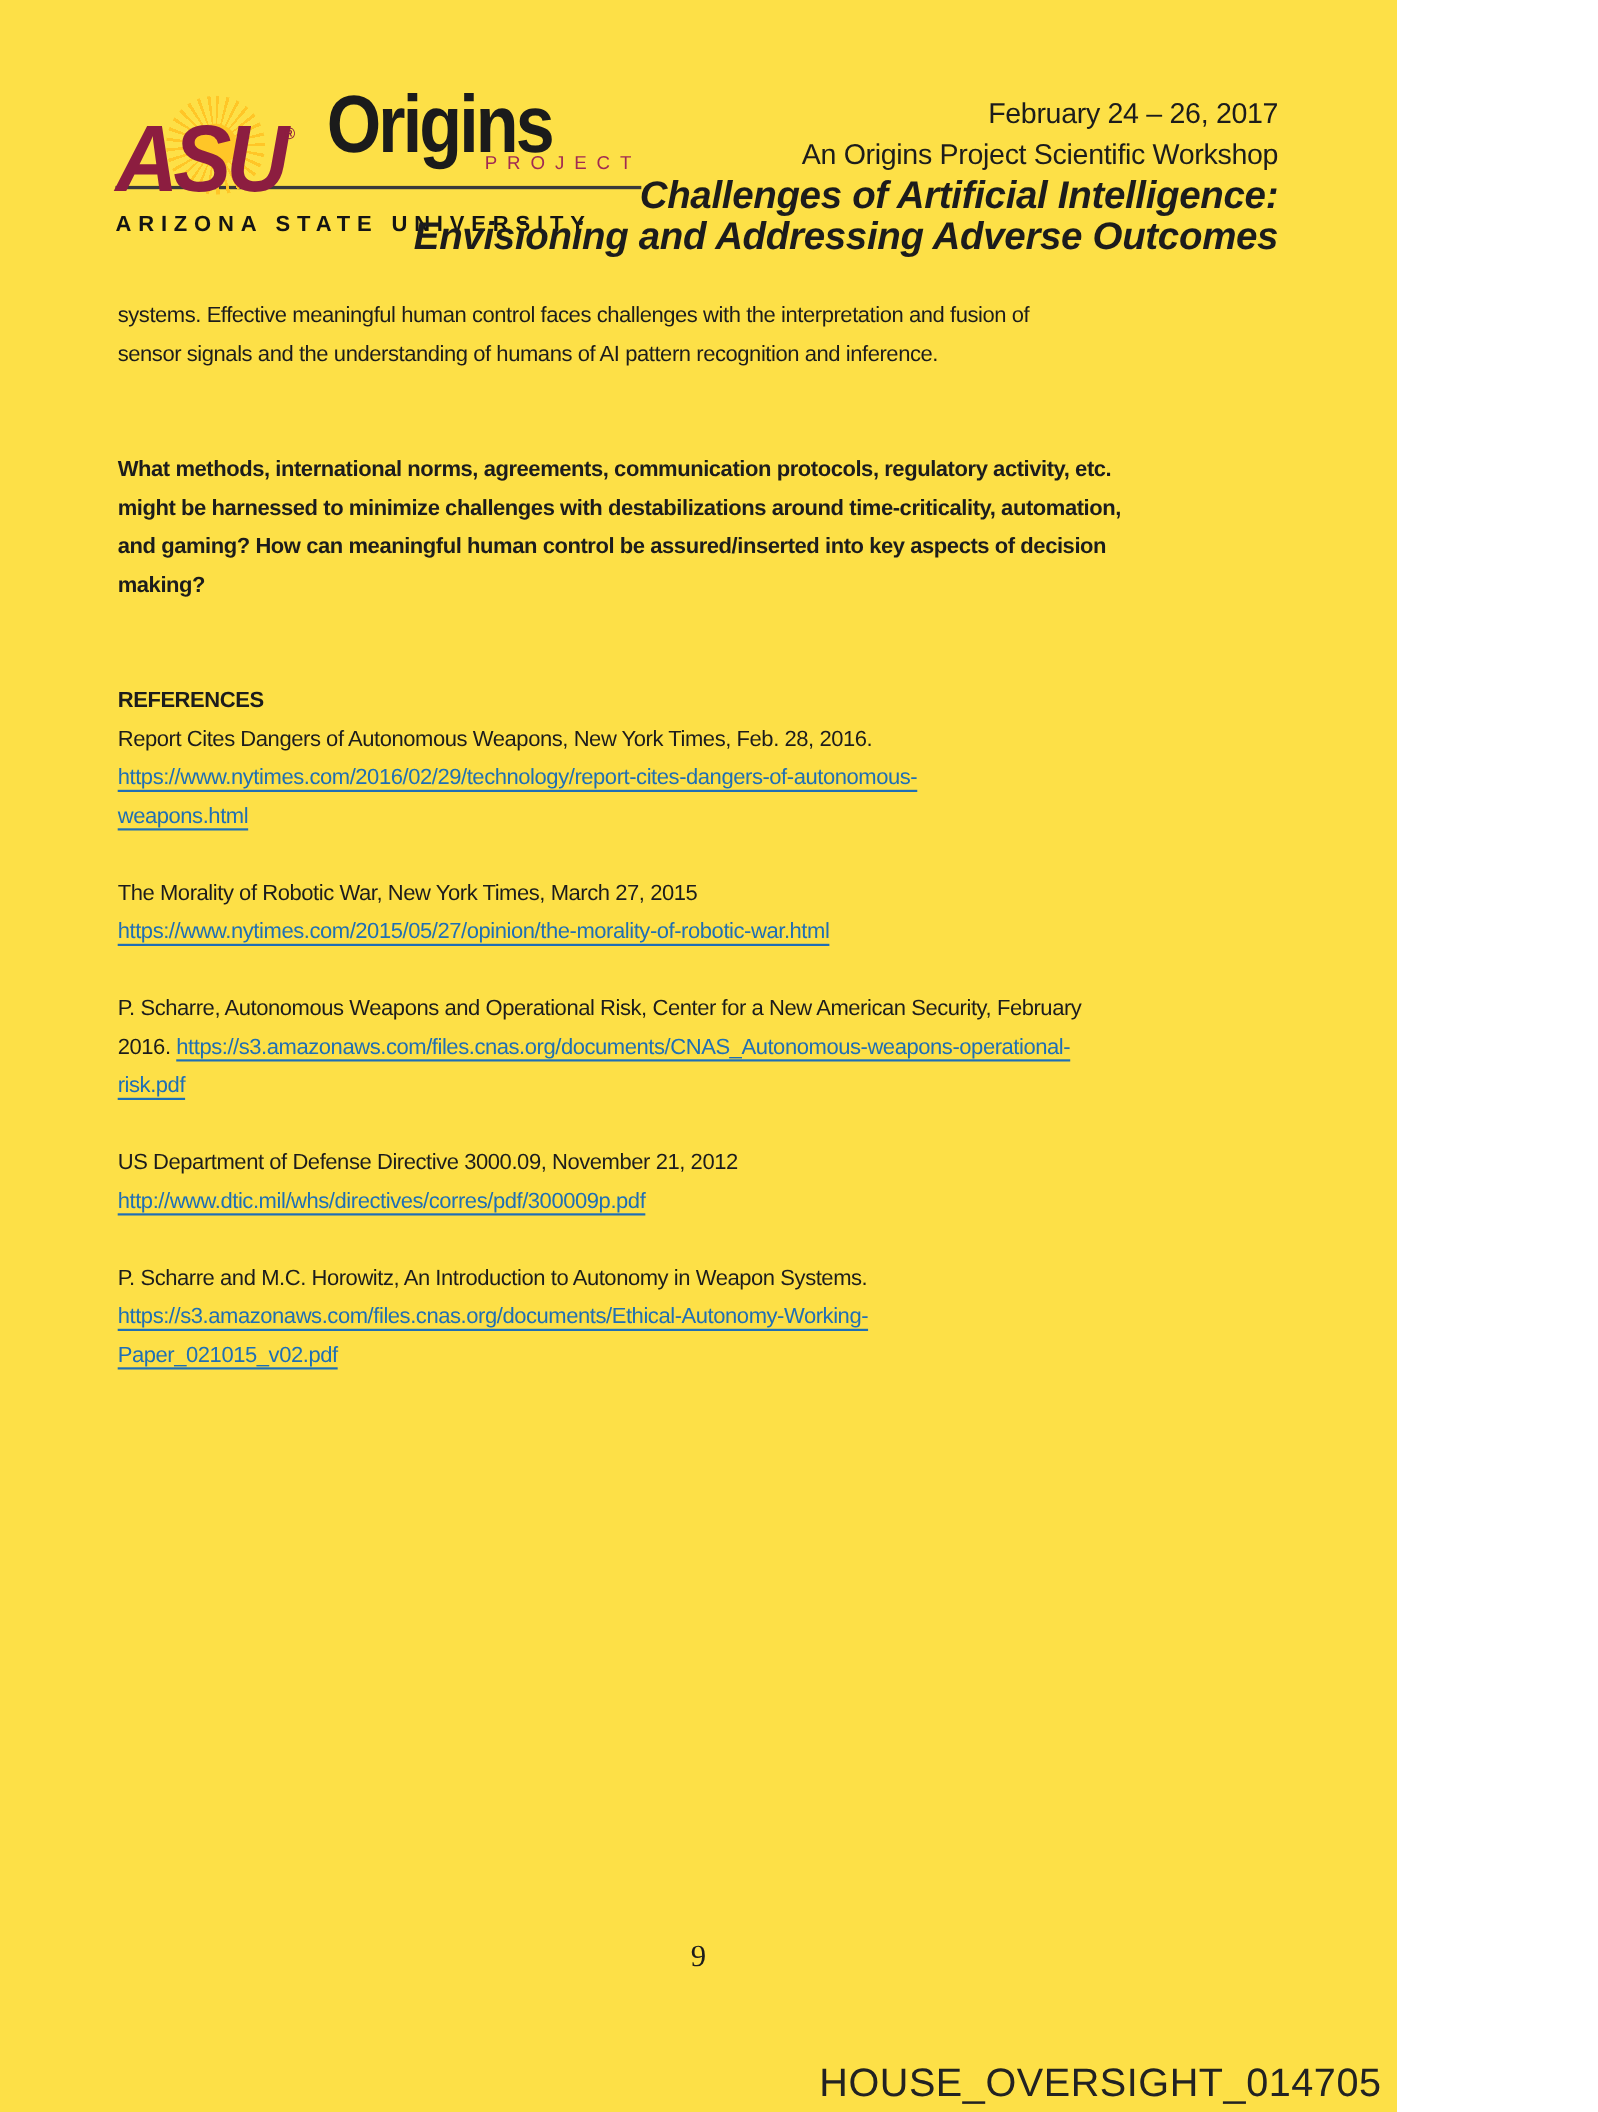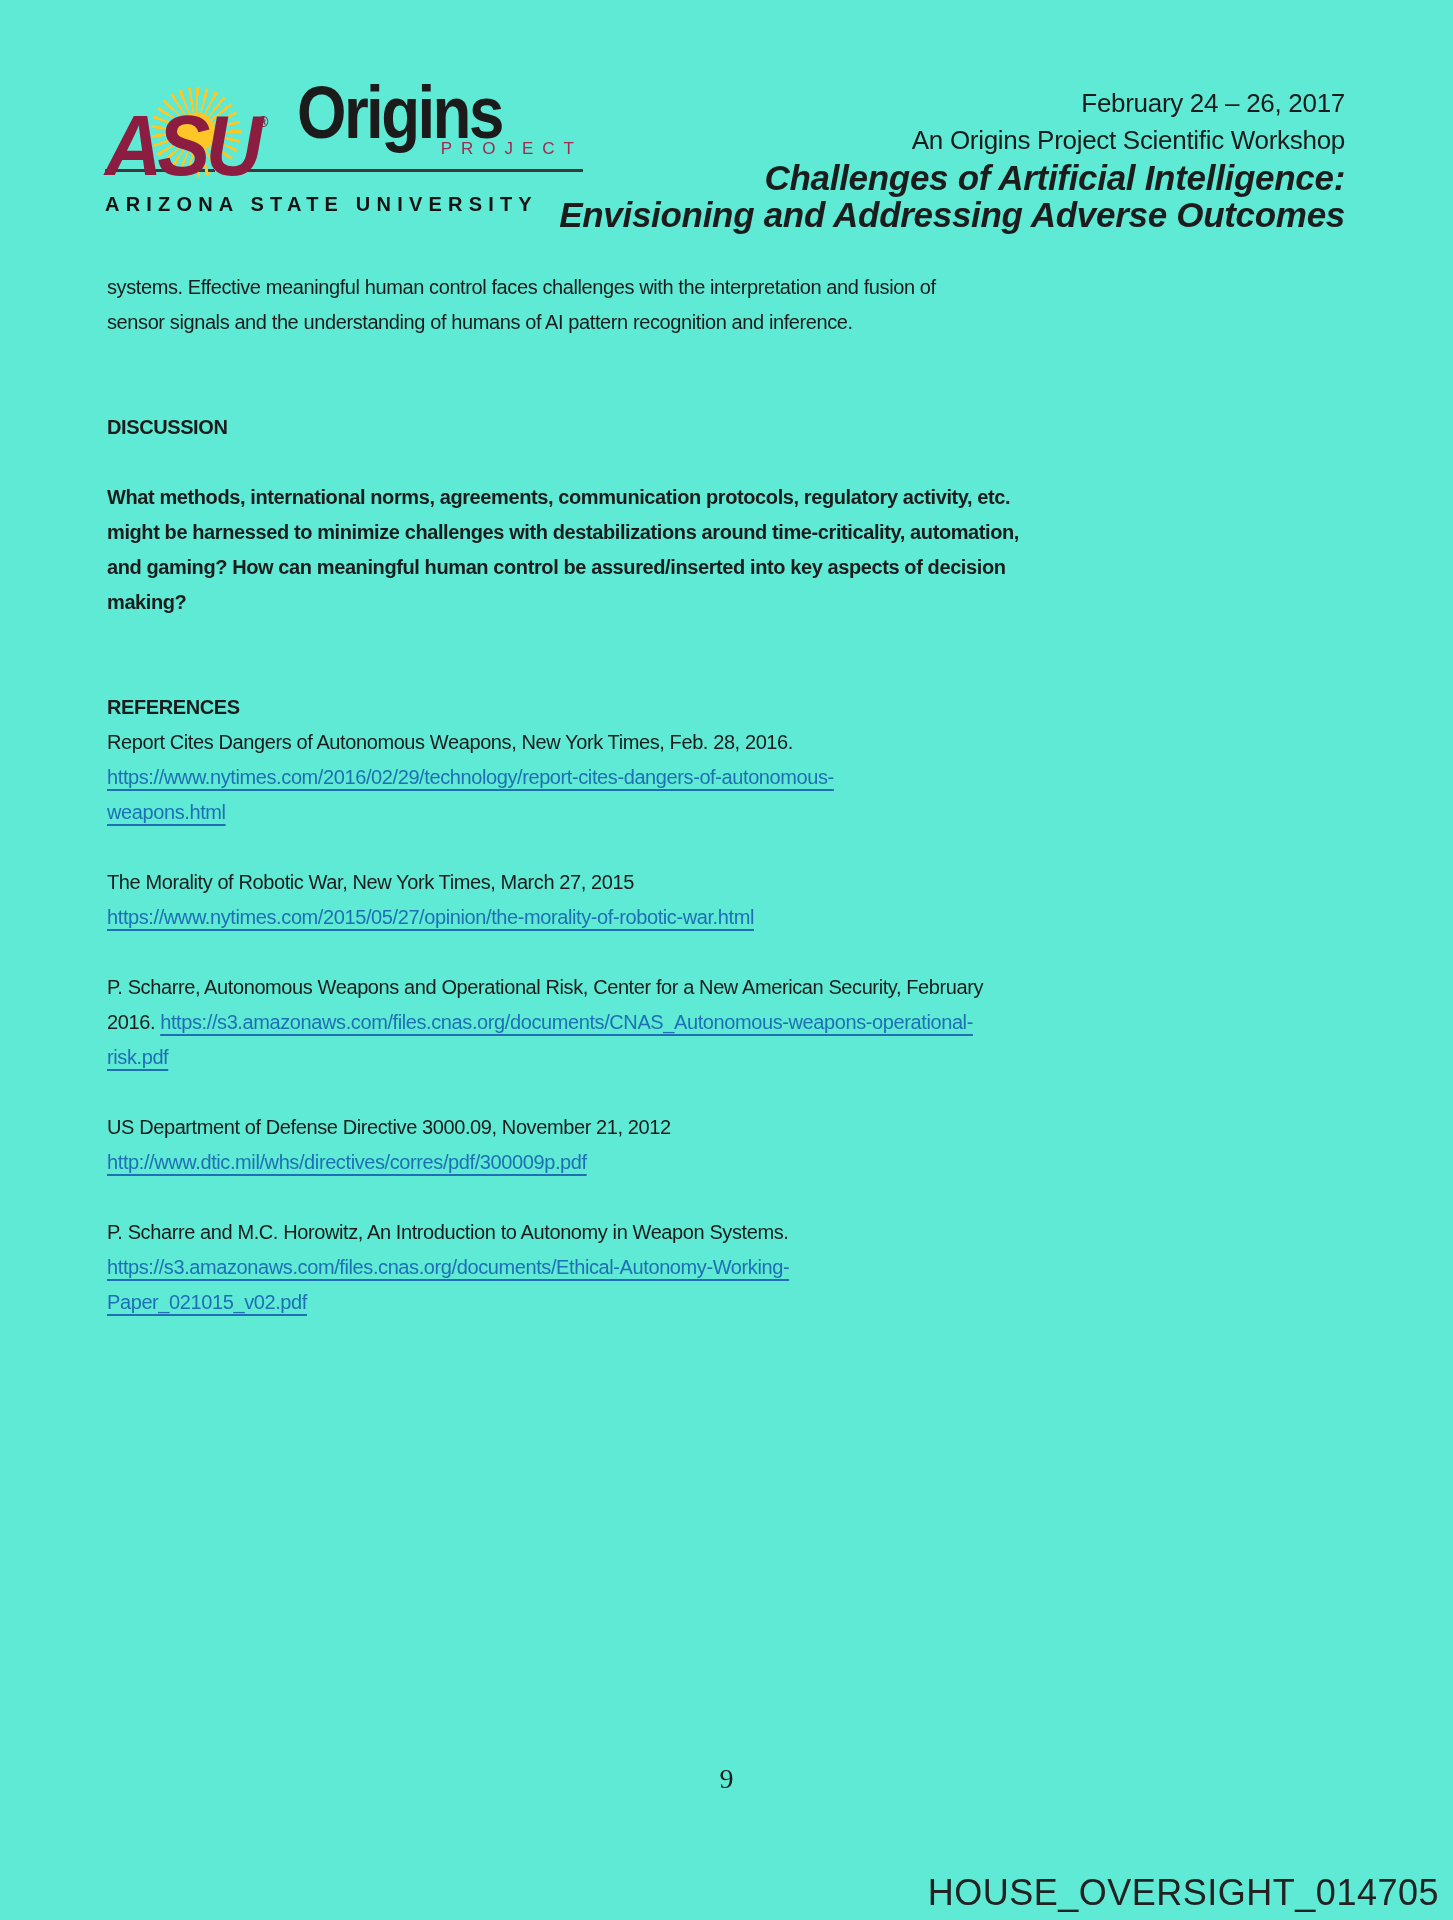--- a/index.html
+++ b/index.html
@@ -1,21 +1,21 @@
 <!DOCTYPE html>
 <html><head>
 <meta charset="utf-8">
 <style>
   * { margin: 0; padding: 0; box-sizing: border-box; }
   html, body { background: #ffffff; }
   .page {
     position: relative;
-    width: 1453px;
+    width: 1270px;
     height: 1920px;
-    background: #5eead4;
+    background: #fde047;
     font-family: "Liberation Sans", sans-serif;
     color: #1c1c1c;
     overflow: hidden;
   }
 
   
   .logo {
     position: absolute;
     left: 105px;
     top: 85px;
@@ -193,21 +193,20 @@
     <div class="title-line">Challenges of Artificial Intelligence:</div>
     <div class="title-line">Envisioning and Addressing Adverse Outcomes</div>
   </div>
 
   <div class="content">
 
     <p class="para">systems.  Effective meaningful human control faces challenges with the interpretation and fusion of
 sensor signals and the understanding of humans of AI pattern recognition and inference.</p>
 
     <div class="para">
-      <div class="section-heading">DISCUSSION</div>
       <div class="bold" style="white-space: pre-line;">What methods, international norms, agreements, communication protocols, regulatory activity, etc.
 might be harnessed to minimize challenges with destabilizations around time-criticality, automation,
 and gaming? How can meaningful human control be assured/inserted into key aspects of decision
 making?</div>
     </div>
 
     <div>
       <div class="section-heading">REFERENCES</div>
 
       <p class="ref"><span>Report Cites Dangers of Autonomous Weapons, New York Times, Feb. 28, 2016.

